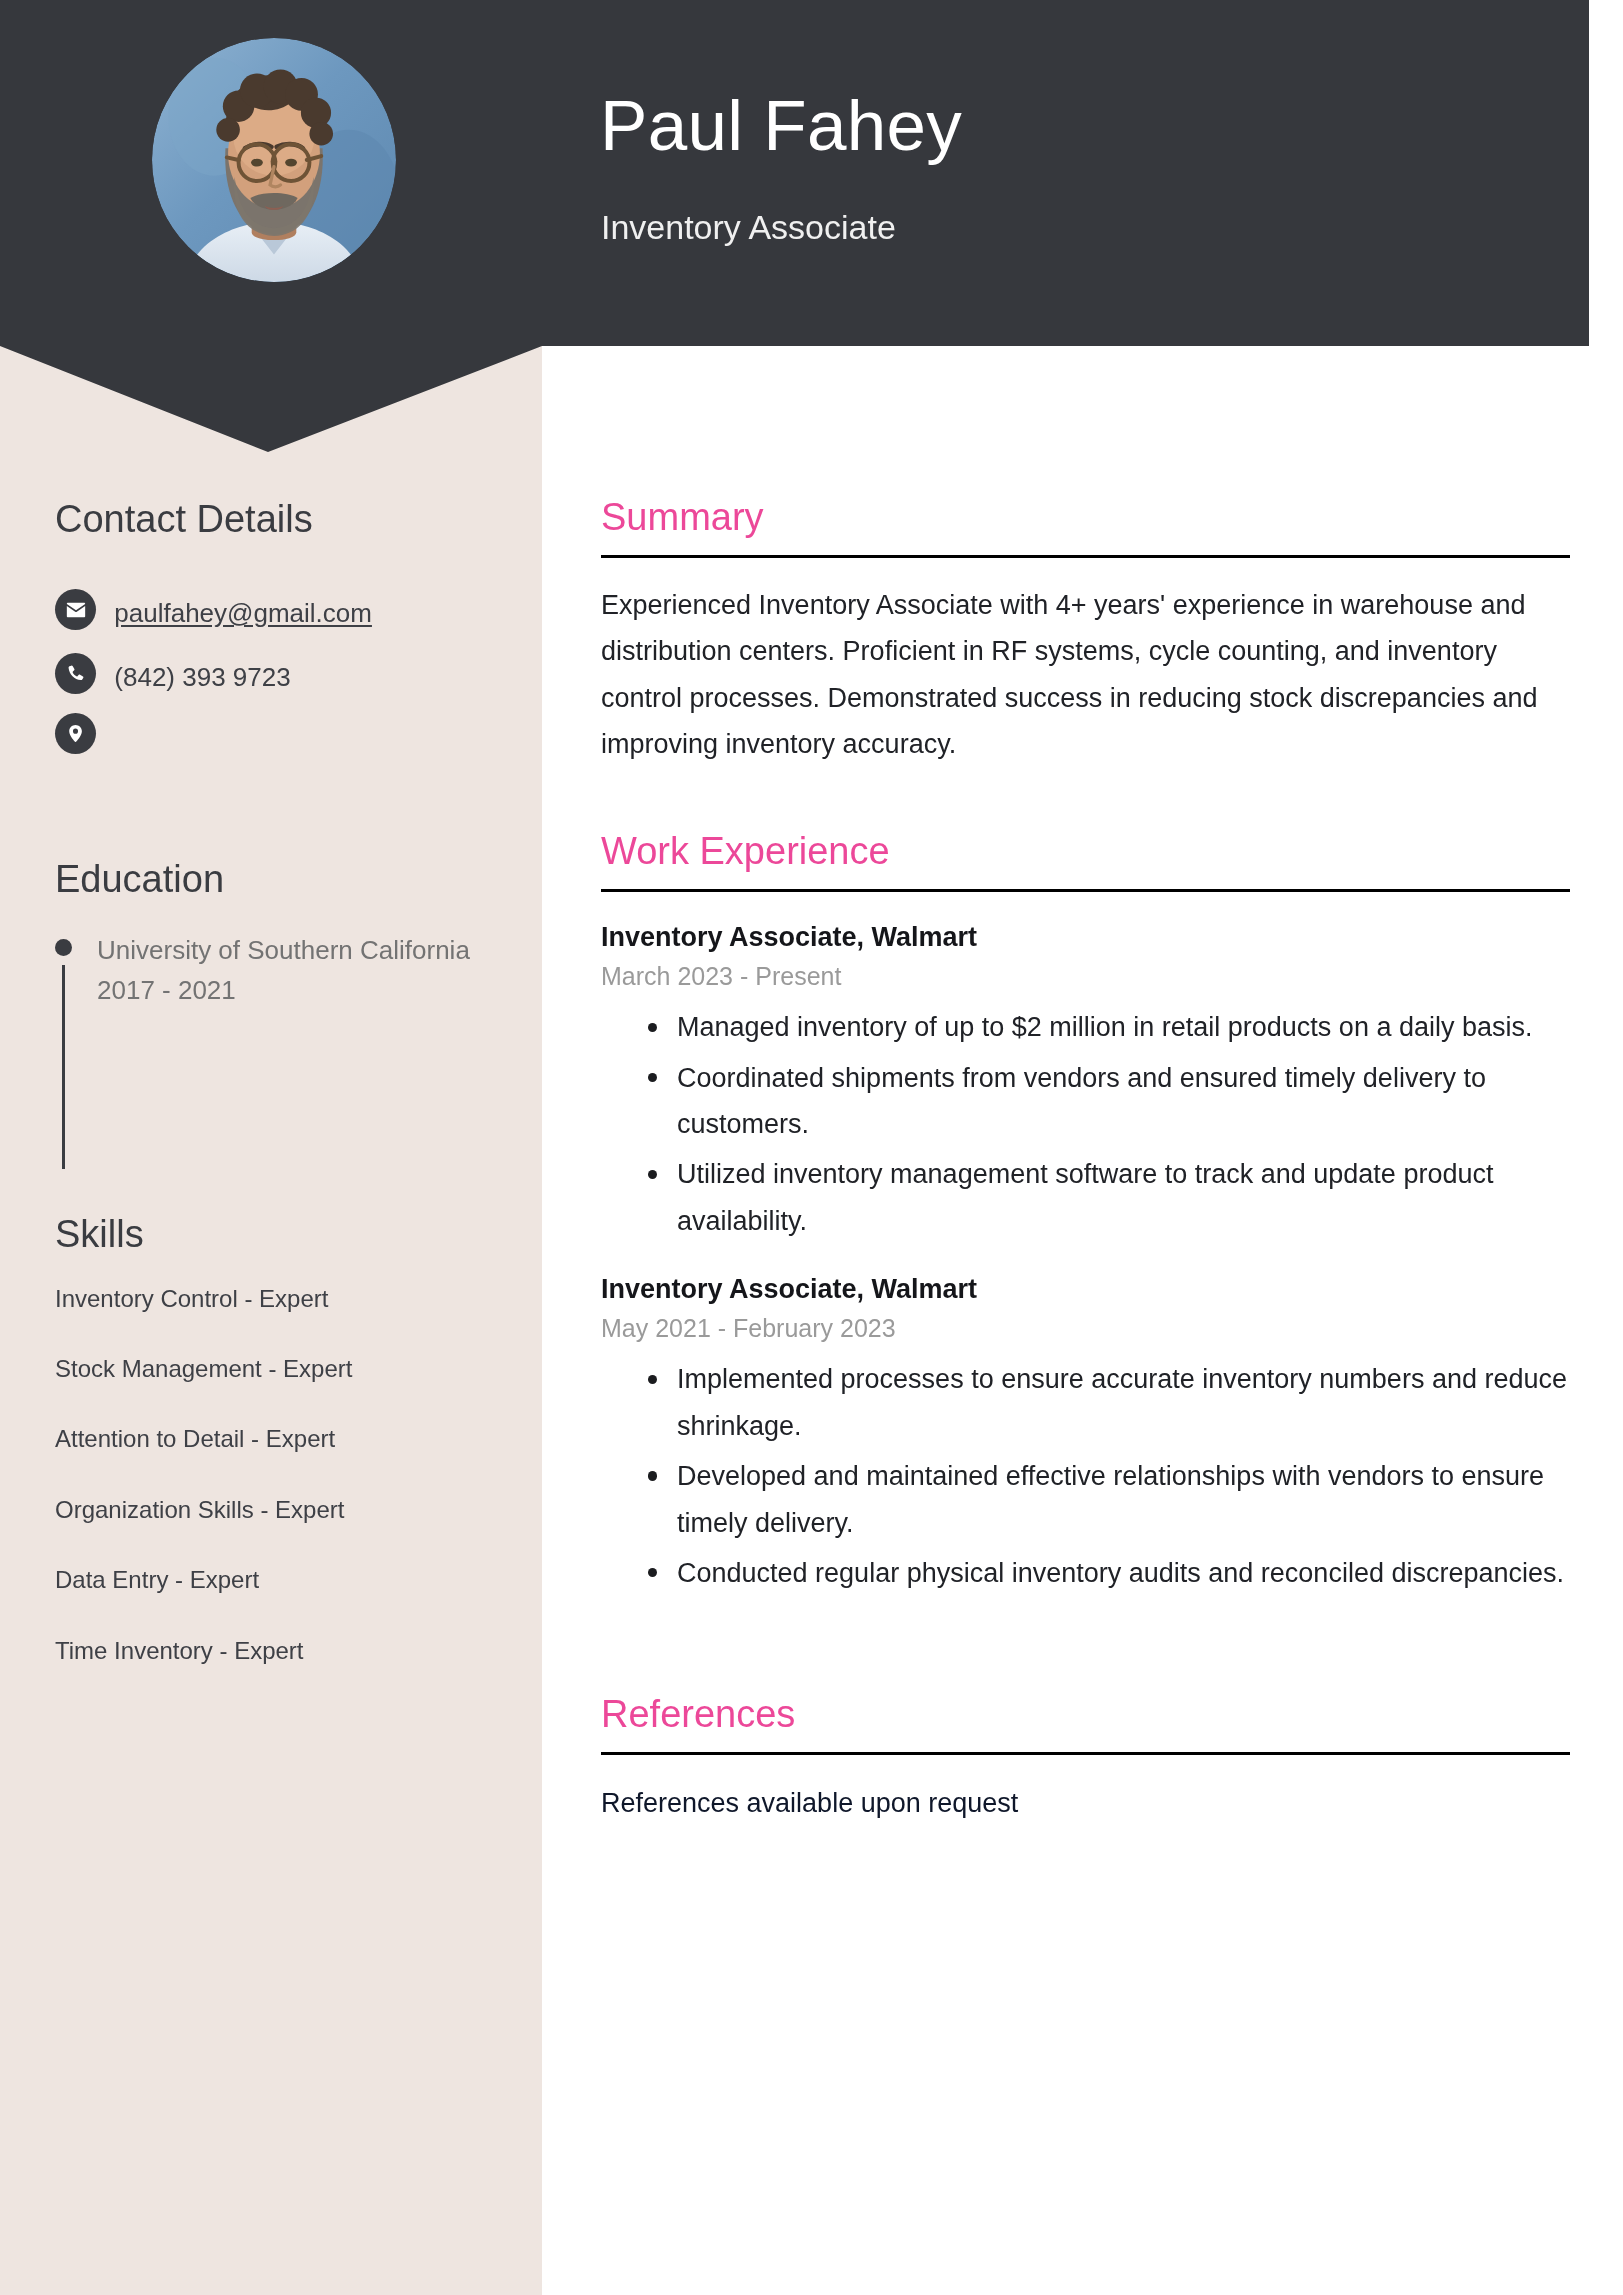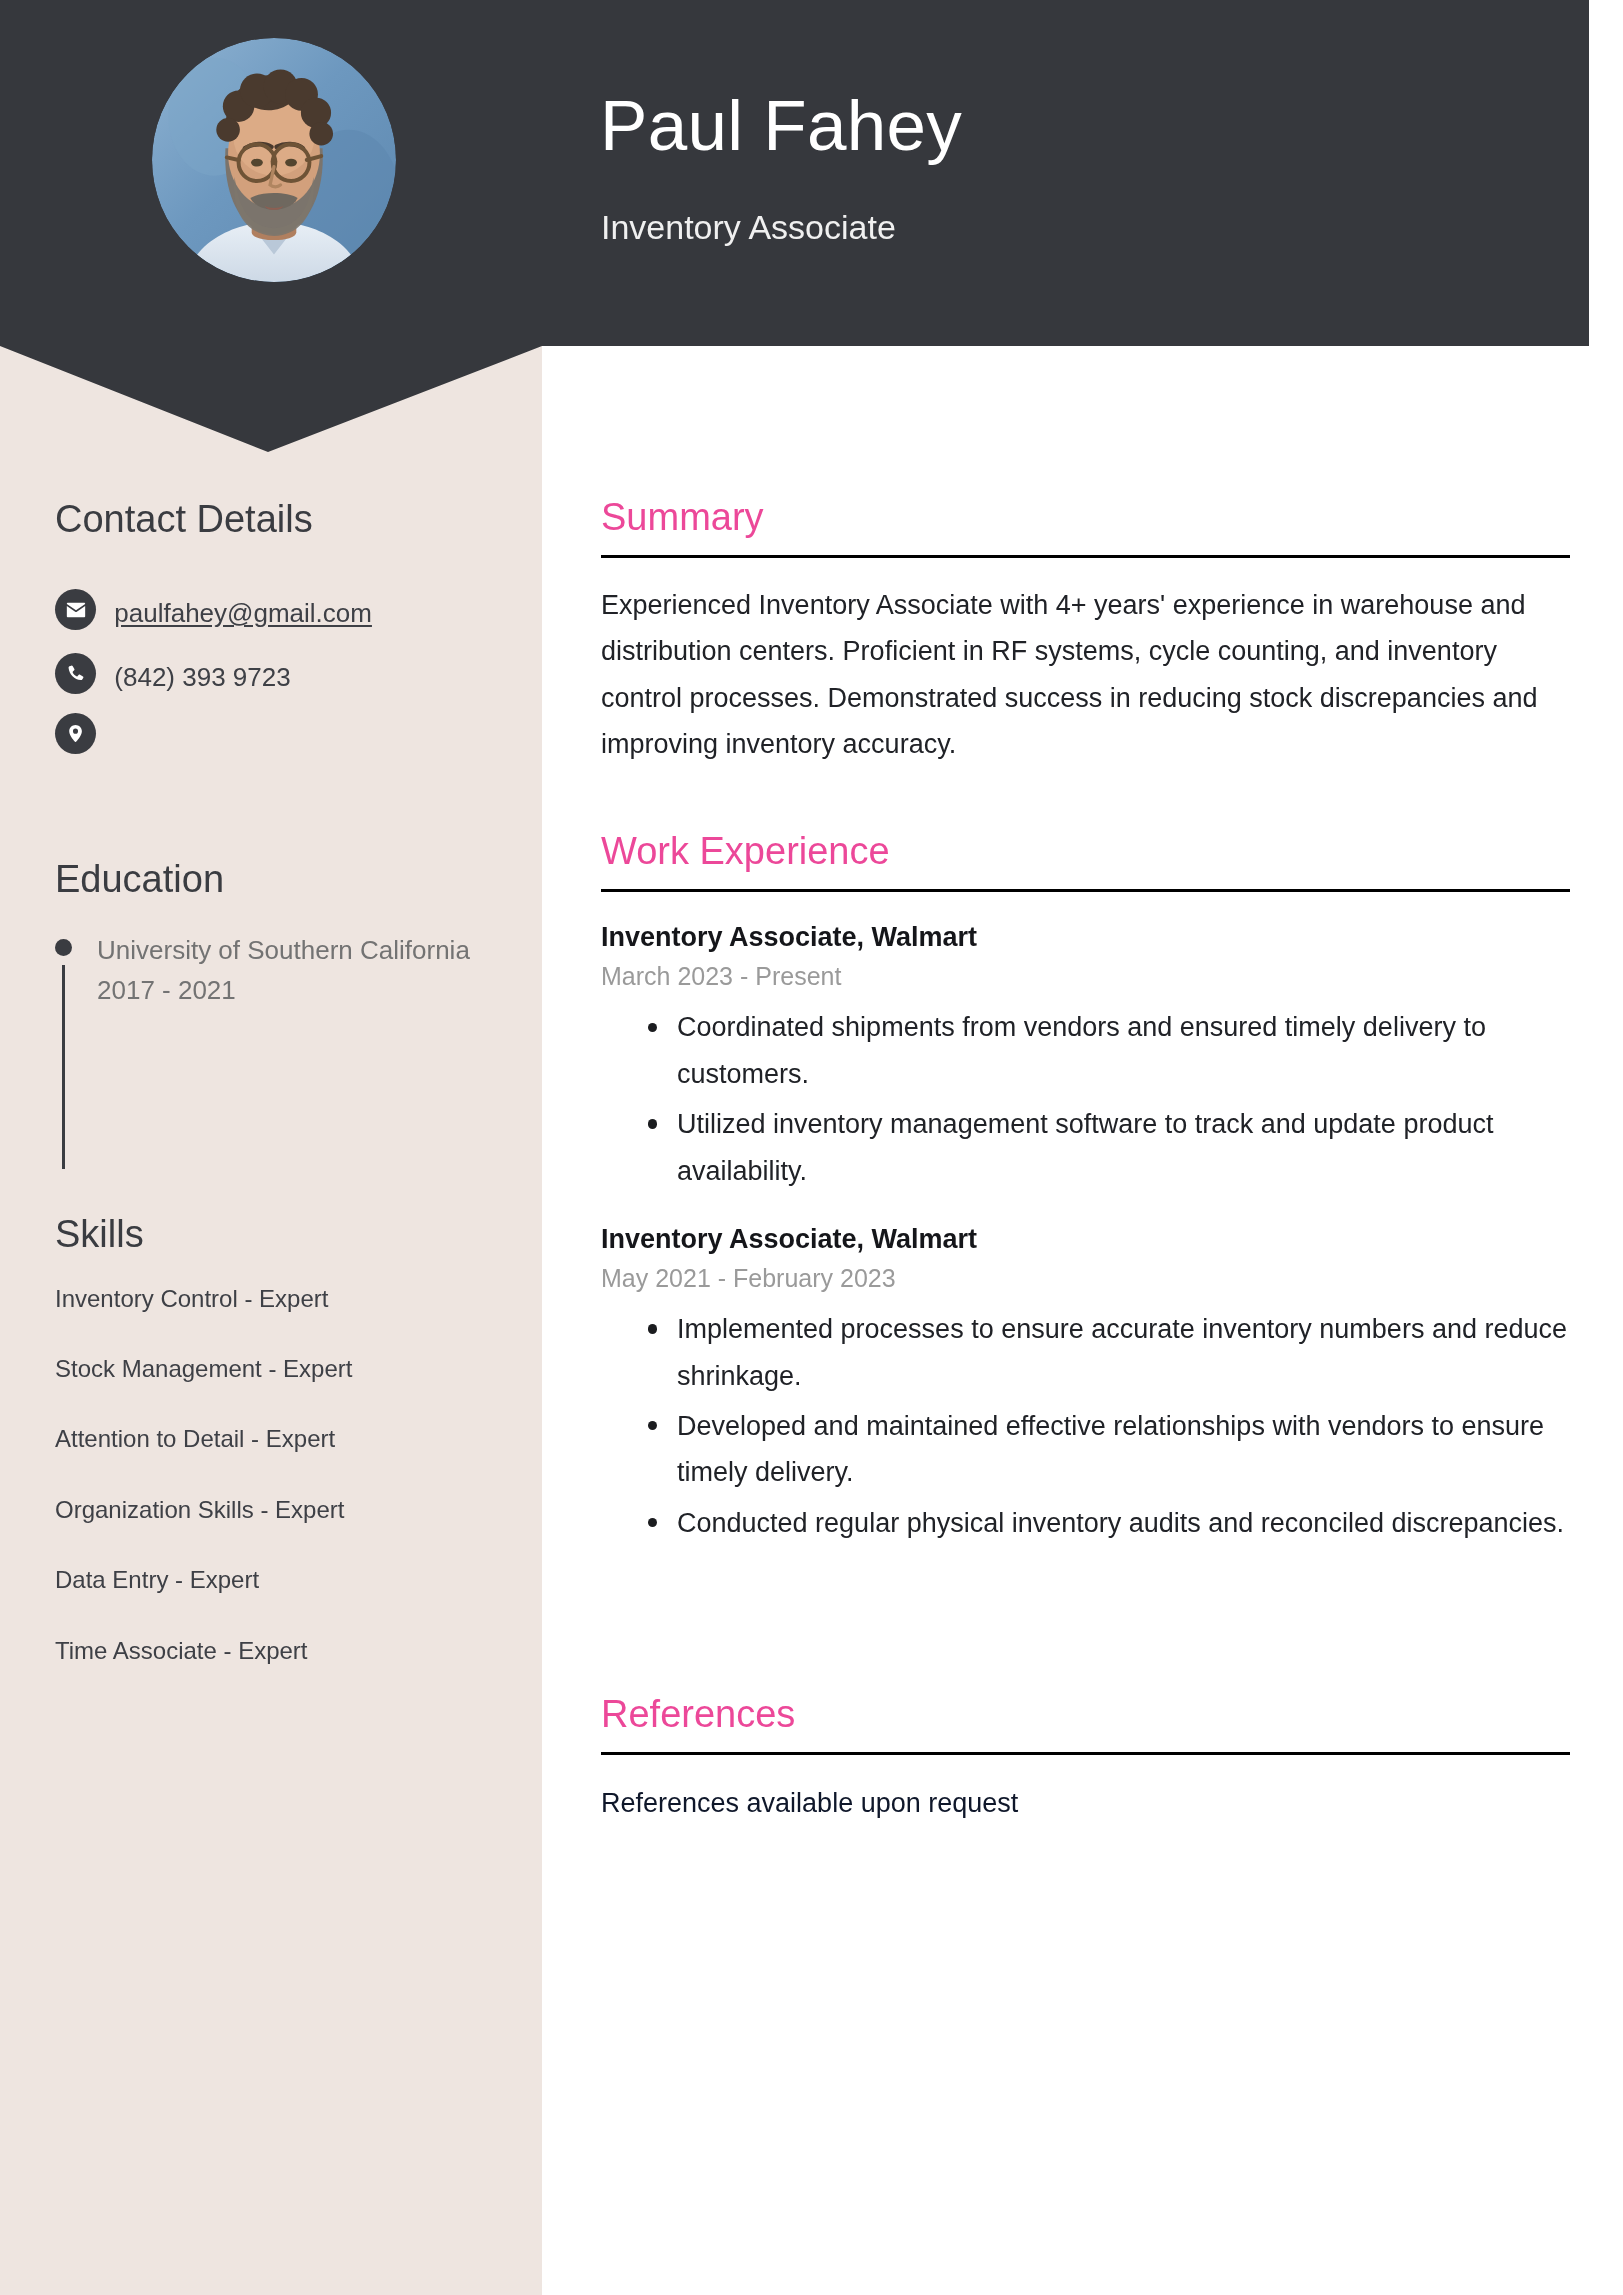--- a/index.html
+++ b/index.html
@@ -356,36 +356,37 @@
     </div>
   </div>
 
   <div id="side-skills-title" class="side-section-title">Skills</div>
 
   <div class="skill-item" style="top:1285px">Inventory Control - Expert</div>
   <div class="skill-item" style="top:1355px">Stock Management - Expert</div>
   <div class="skill-item" style="top:1425px">Attention to Detail - Expert</div>
   <div class="skill-item" style="top:1496px">Organization Skills - Expert</div>
   <div class="skill-item" style="top:1566px">Data Entry - Expert</div>
-  <div class="skill-item" style="top:1637px">Time Associate - Expert</div>
+  <div class="skill-item" style="top:1637px">Time Inventory - Expert</div>
 
   <div id="main-summary" class="main-section">
     <div class="main-section-title">Summary</div>
     <div class="main-section-rule"></div>
     <div class="summary-text">Experienced Inventory Associate with 4+ years' experience in warehouse and distribution centers. Proficient in RF systems, cycle counting, and inventory control processes. Demonstrated success in reducing stock discrepancies and improving inventory accuracy.</div>
   </div>
 
   <div id="main-experience" class="main-section">
     <div class="main-section-title">Work Experience</div>
     <div class="main-section-rule"></div>
 
     <div class="job">
       <div class="job-title">Inventory Associate, Walmart</div>
       <div class="job-dates">March 2023 - Present</div>
       <ul class="job-bullets">
+        <li>Managed inventory of up to $2 million in retail products on a daily basis.</li>
         <li>Coordinated shipments from vendors and ensured timely delivery to customers.</li>
         <li>Utilized inventory management software to track and update product availability.</li>
       </ul>
     </div>
 
     <div class="job">
       <div class="job-title">Inventory Associate, Walmart</div>
       <div class="job-dates">May 2021 - February 2023</div>
       <ul class="job-bullets">
         <li>Implemented processes to ensure accurate inventory numbers and reduce shrinkage.</li>

